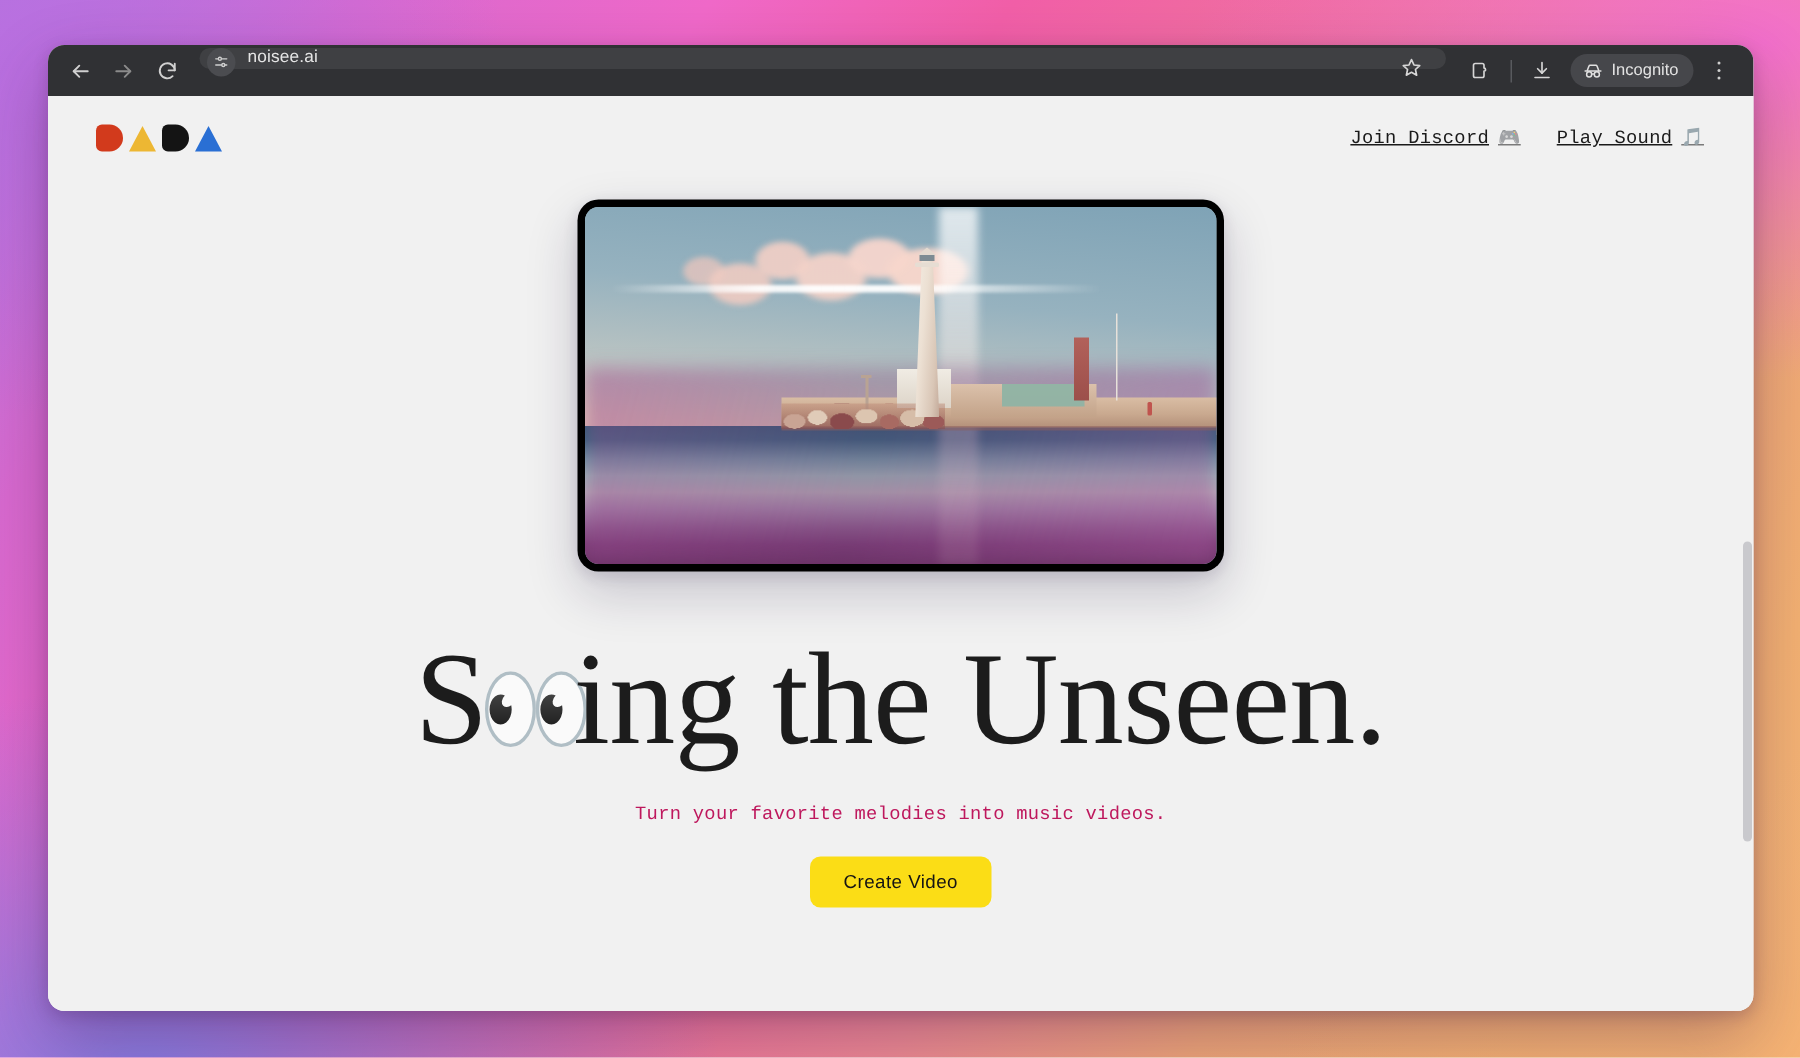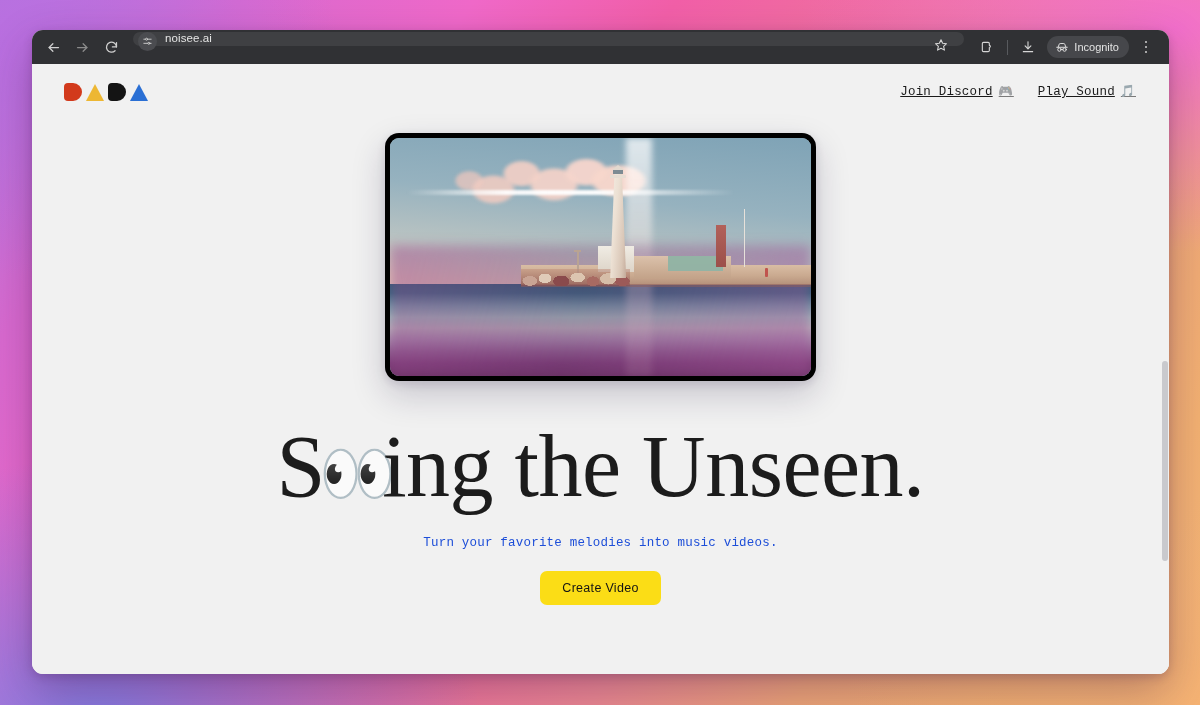--- a/index.html
+++ b/index.html
@@ -524,21 +524,21 @@
     vertical-align: 1px;
     letter-spacing: -10px;
     margin: 0 -4px 0 -6px;
   }
 
   .subtitle {
     text-align: center;
     margin-top: 25px;
     font-family: "Liberation Mono", "DejaVu Sans Mono", monospace;
     font-size: 12.5px;
-    color: #1d4ed8;
+    color: #be185d;
     letter-spacing: 0.2px;
   }
 
   .cta-wrap {
     display: flex;
     justify-content: center;
     margin-top: 21px;
   }
   .cta-button {
     background: #fbdd16;

